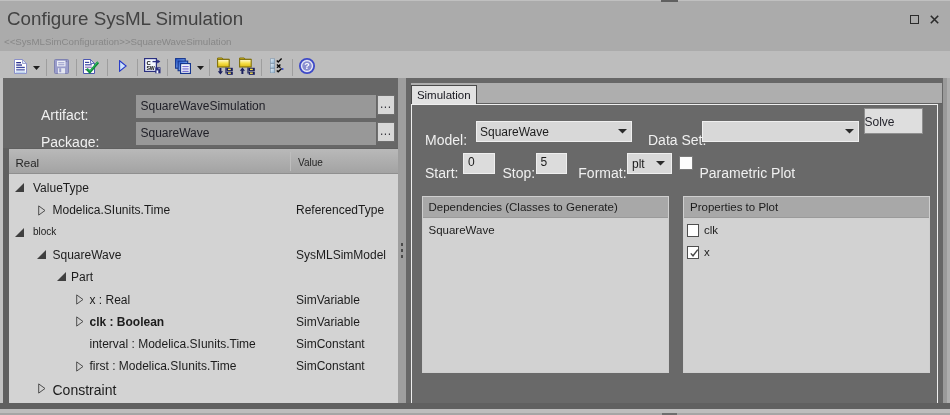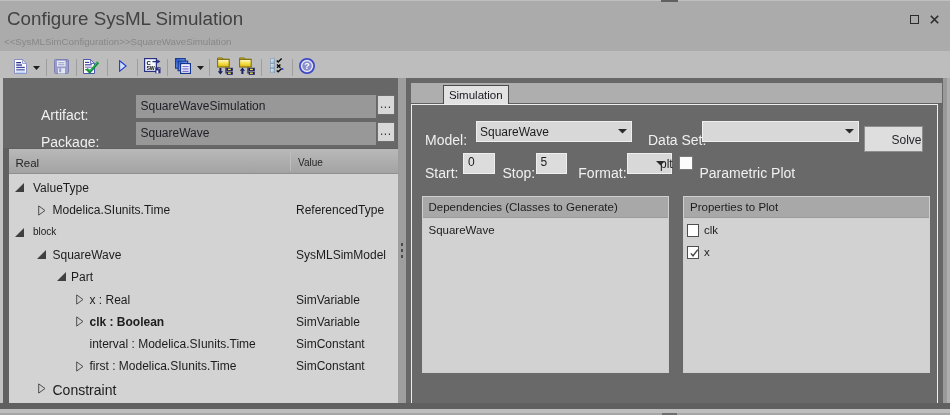--- a/index.html
+++ b/index.html
@@ -219,44 +219,44 @@
   </div>
 
 <div class="abs" style="left:398px;top:78px;width:8px;height:325px;background:#9e9e9e;"></div>
 <div class="abs" style="left:400.5px;top:243px;width:2.5px;height:2.5px;background:#4a4a4a;"></div>
 <div class="abs" style="left:400.5px;top:249px;width:2.5px;height:2.5px;background:#4a4a4a;"></div>
 <div class="abs" style="left:400.5px;top:255px;width:2.5px;height:2.5px;background:#4a4a4a;"></div>
 
 <div class="abs" style="left:410.5px;top:82.5px;width:531px;height:20.1px;background:#aeaeae;"></div>
 <div class="abs" style="left:410.5px;top:102.6px;width:531px;height:1.6px;background:#606060;"></div>
 <div class="abs" style="left:411px;top:104.2px;width:526.5px;height:300.3px;border:1.8px solid #efefef;background:#696969;"></div>
-<div class="abs" style="left:410.5px;top:85px;width:66.5px;height:18.6px;background:#e2e2e2;border:1px solid #4a4a4a;border-bottom:none;font-size:11.5px;color:#16161e;text-align:center;line-height:18px;margin-left:32px;">Simulation</div>
+<div class="abs" style="left:410.5px;top:85px;width:66.5px;height:18.6px;background:#e2e2e2;border:1px solid #4a4a4a;border-bottom:none;font-size:11.5px;color:#16161e;text-align:center;line-height:18px;">Simulation</div>
 
 <div class="lbl" style="left:425px;top:124px;">Model:</div>
 <div class="abs" style="left:475.5px;top:121px;width:156.5px;height:20.5px;background:#d8d8d8;border:1px solid #efefef;"></div>
 <div class="abs dtx" style="left:480px;top:125px;font-size:12px;">SquareWave</div>
 <svg class="abs" style="left:618px;top:129.2px;" width="9" height="4.5" viewBox="0 0 9 4.5">
     <path d="M0 0 L9 0 L4.5 4.5 Z" fill="#2a2a2a"></path>
   </svg>
 <div class="lbl" style="left:648px;top:124px;">Data Set:</div>
 <div class="abs" style="left:702px;top:121px;width:156.5px;height:20.5px;background:#d8d8d8;border:1px solid #efefef;"></div>
 <svg class="abs" style="left:845px;top:129.2px;" width="9" height="4.5" viewBox="0 0 9 4.5">
     <path d="M0 0 L9 0 L4.5 4.5 Z" fill="#2a2a2a"></path>
   </svg>
-<div class="abs" style="left:863.5px;top:126px;width:59px;height:26px;background:#dedede;border:1px solid #8e8e8e;font-size:12px;color:#26262e;text-align:right;line-height:27px;">Solve</div>
+<div class="abs" style="left:863.5px;top:108px;width:59px;height:26px;background:#dedede;border:1px solid #8e8e8e;font-size:12px;color:#26262e;text-align:left;line-height:27px;">Solve</div>
 
 <div class="lbl" style="left:425px;top:156.5px;">Start:</div>
 <div class="abs" style="left:463px;top:153px;width:31.5px;height:20.5px;background:#dcdcdc;border:1px solid #efefef;"></div>
 <div class="abs dtx" style="left:468px;top:155px;font-size:12px;">0</div>
 <div class="lbl" style="left:502.5px;top:156.5px;">Stop:</div>
 <div class="abs" style="left:535.5px;top:153px;width:31.5px;height:20.5px;background:#dcdcdc;border:1px solid #efefef;"></div>
 <div class="abs dtx" style="left:540.5px;top:155px;font-size:12px;">5</div>
 <div class="lbl" style="left:578.3px;top:156.5px;">Format:</div>
 <div class="abs" style="left:626.5px;top:153px;width:45.5px;height:20.5px;background:#d8d8d8;border:1px solid #efefef;"></div>
-<div class="abs dtx" style="left:660px;top:157px;font-size:12px;">plt</div>
+<div class="abs dtx" style="left:632px;top:157px;font-size:12px;">plt</div>
 <svg class="abs" style="left:655.8px;top:161.2px;" width="9" height="4.5" viewBox="0 0 9 4.5">
     <path d="M0 0 L9 0 L4.5 4.5 Z" fill="#2a2a2a"></path>
   </svg>
 <div class="abs" style="left:679px;top:155.5px;width:14px;height:14px;background:#fdfdfd;border:1px solid #7a7a7a;"></div>
 <div class="lbl" style="left:699.5px;top:156.5px;">Parametric Plot</div>
 
 <div class="abs" style="left:421.5px;top:195.5px;width:247px;height:177px;border:1px solid #cfcfcf;background:#d2d2d2;"></div>
 <div class="abs" style="left:422.5px;top:196.5px;width:245px;height:21px;background:#a8a8a8;border-bottom:1px solid #9a9a9a;"></div>
 <div class="abs dtx" style="left:428.5px;top:200.5px;font-size:11.5px;">Dependencies (Classes to Generate)</div>
 <div class="abs dtx" style="left:428.5px;top:223.5px;font-size:11.5px;">SquareWave</div>

